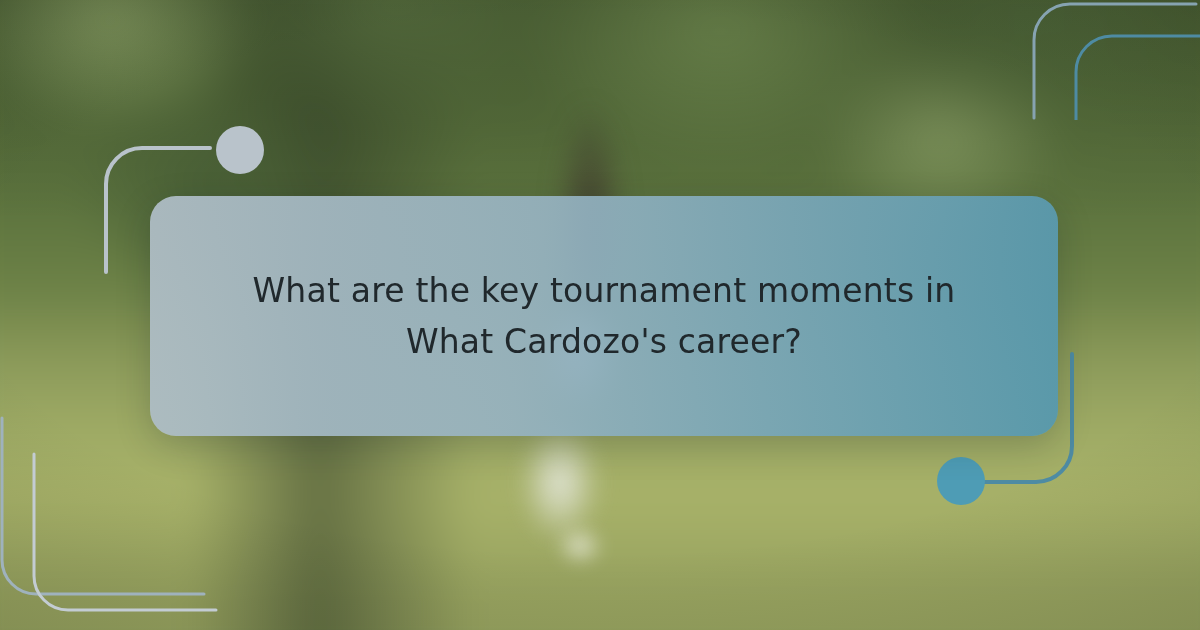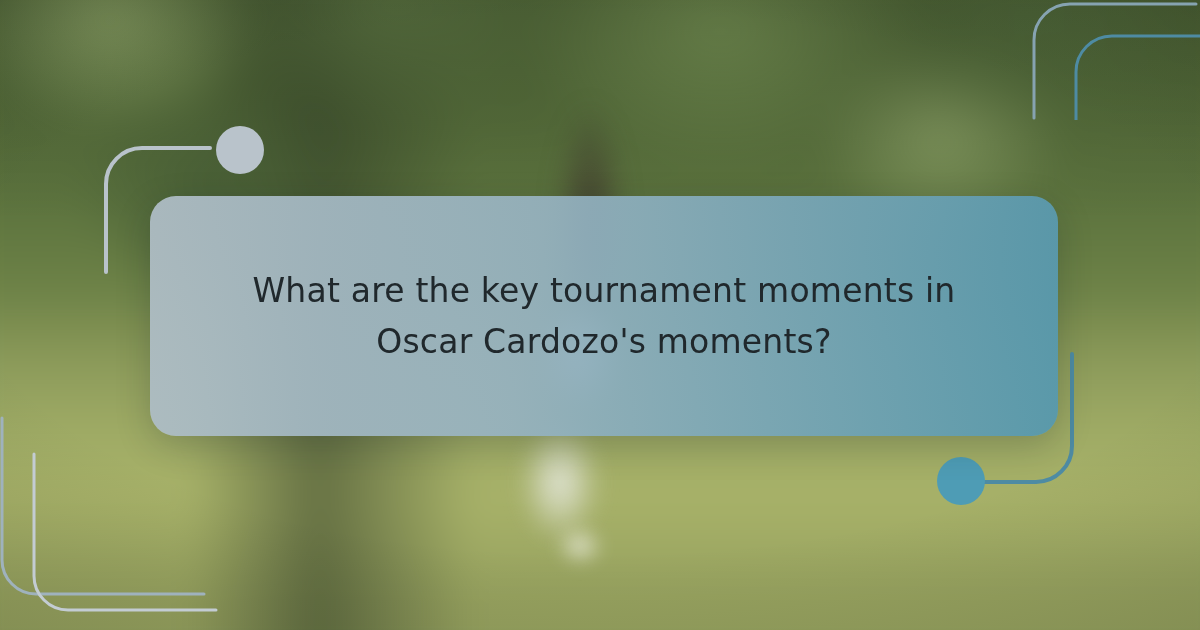--- a/index.html
+++ b/index.html
@@ -191,16 +191,16 @@
   <div class="deco deco-br">
     <svg width="140" height="180" viewBox="0 0 140 180" fill="none">
       <path d="M102 4 V96 A36 36 0 0 1 66 132 H-20" stroke="#4e8ba3" stroke-width="4" fill="none" stroke-linecap="round"></path>
     </svg>
   </div>
 
   <div class="dot dot-1"></div>
   <div class="dot dot-2"></div>
 
   <div class="card">
-    <h1 class="card-title">What are the key tournament moments in Oscar Cardozo's moments?</h1>
+    <h1 class="card-title">What are the key tournament moments in What Cardozo's career?</h1>
   </div>
 
 </div>
 
 </body></html>

